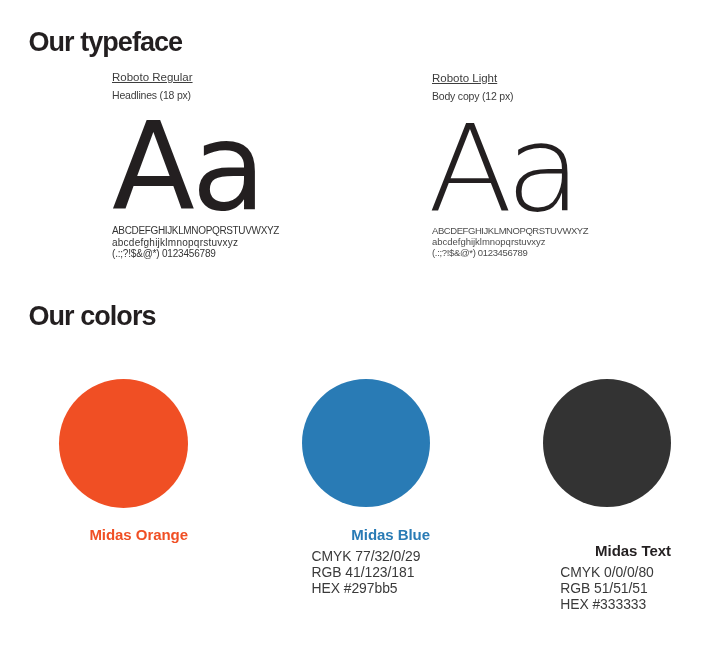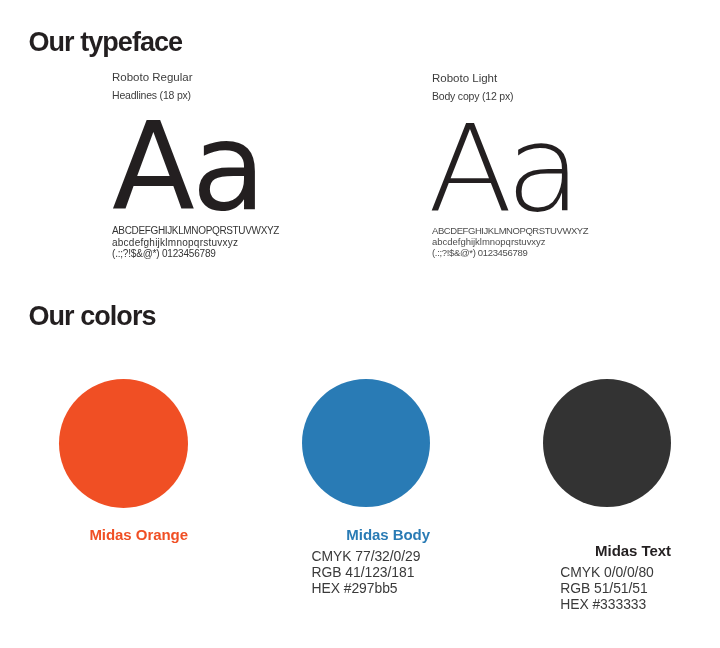--- a/index.html
+++ b/index.html
@@ -18,21 +18,21 @@
     margin:0;
     font-weight:bold;
     font-size:27px;
     line-height:27px;
     letter-spacing:-0.95px;
     color:#231f20;
     white-space:pre;
   }
 
   .spec { position:absolute; color:#3d3d3d; font-size:0; }
-  .spec .name { font-size:11.5px; line-height:13px; letter-spacing:0px; white-space:pre; }
+  .spec .name { font-size:11.5px; line-height:13px; letter-spacing:0px; white-space:pre;text-decoration:underline; }
   .spec .sub  { font-size:10.5px; line-height:13px; letter-spacing:-0.2px; white-space:pre; margin-top:5px; }
 
   .glyph {
     position:absolute;
     color:#231f20;
     line-height:1;
     white-space:pre;
     font-family:"DejaVu Sans", sans-serif;
   }
   .glyph.regular { font-size:121px; font-weight:400; letter-spacing:-3px; }
@@ -93,21 +93,21 @@
 
   <h1 class="section-title" style="left:28.5px; top:302.7px;">Our colors</h1>
 
   <div class="swatch" style="left:59px; top:379px; width:129px; height:129px; background:#f04f24;"></div>
   <div class="color-block" style="left:59px; top:527px;">
     <div class="color-label" style="color:#f04f24;">Midas Orange</div>
   </div>
 
   <div class="swatch" style="left:302px; top:379px; width:128px; height:128px; background:#297bb5;"></div>
   <div class="color-block" style="left:302px; top:527px; width:128px;">
-    <div class="color-label" style="color:#297bb5;">Midas Body</div>
+    <div class="color-label" style="color:#297bb5;">Midas Blue</div>
     <div class="color-info">
       <div>CMYK 77/32/0/29</div>
       <div>RGB 41/123/181</div>
       <div>HEX #297bb5</div>
     </div>
   </div>
 
   <div class="swatch" style="left:543px; top:379px; width:128px; height:128px; background:#333333;"></div>
   <div class="color-block" style="left:543px; top:543px; width:128px;">
     <div class="color-label" style="color:#231f20;">Midas Text</div>

